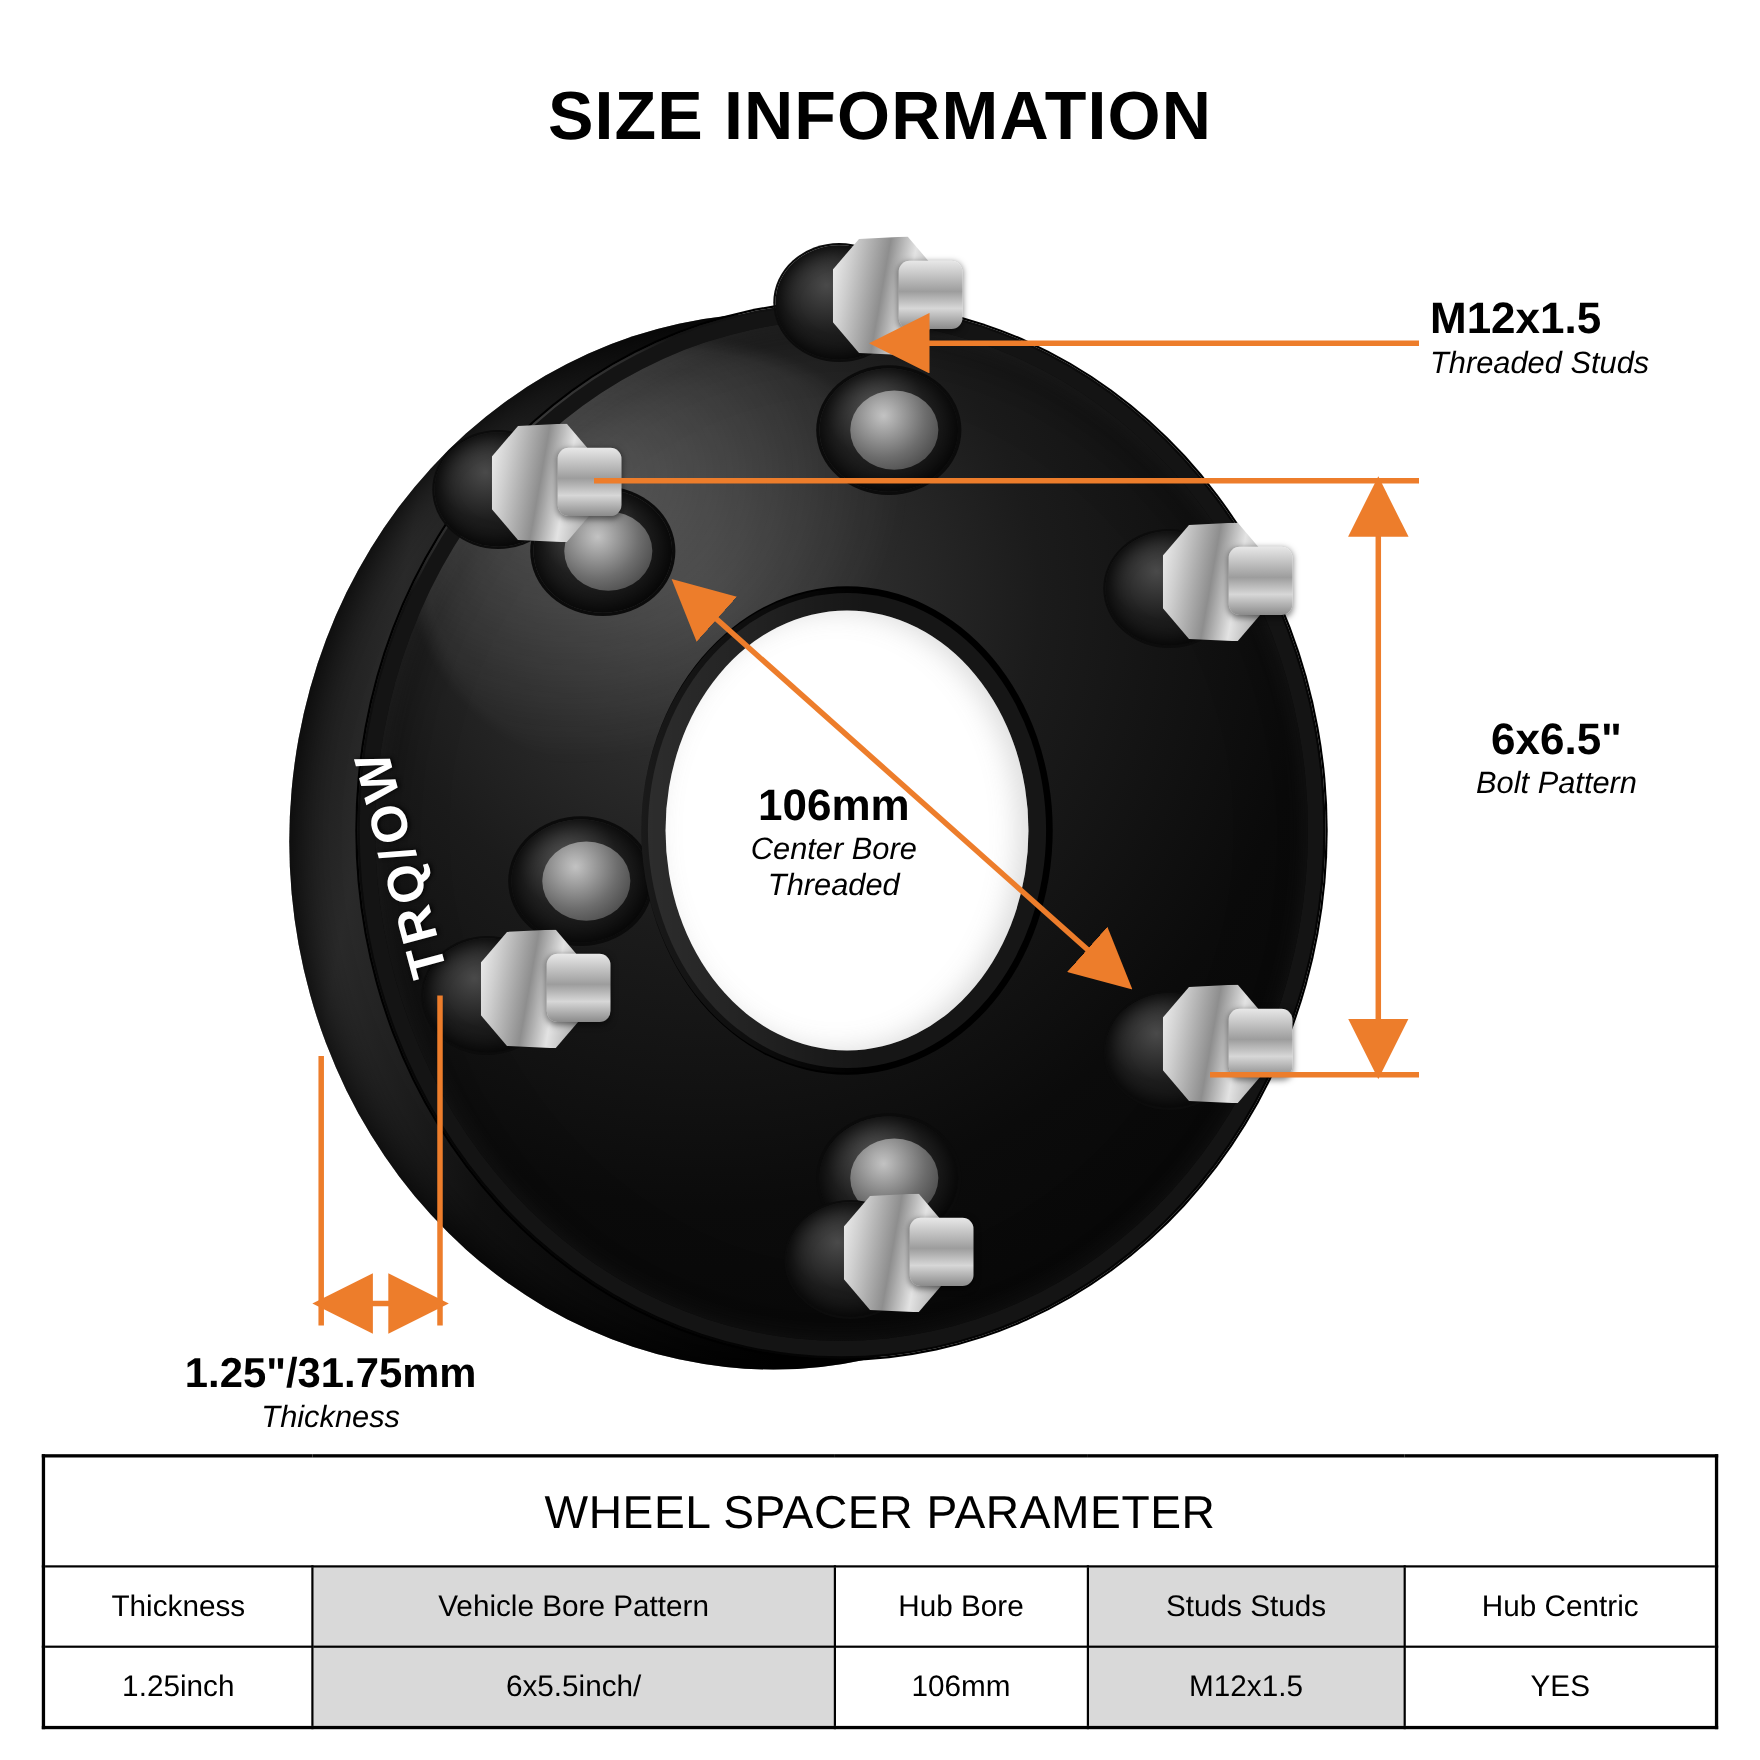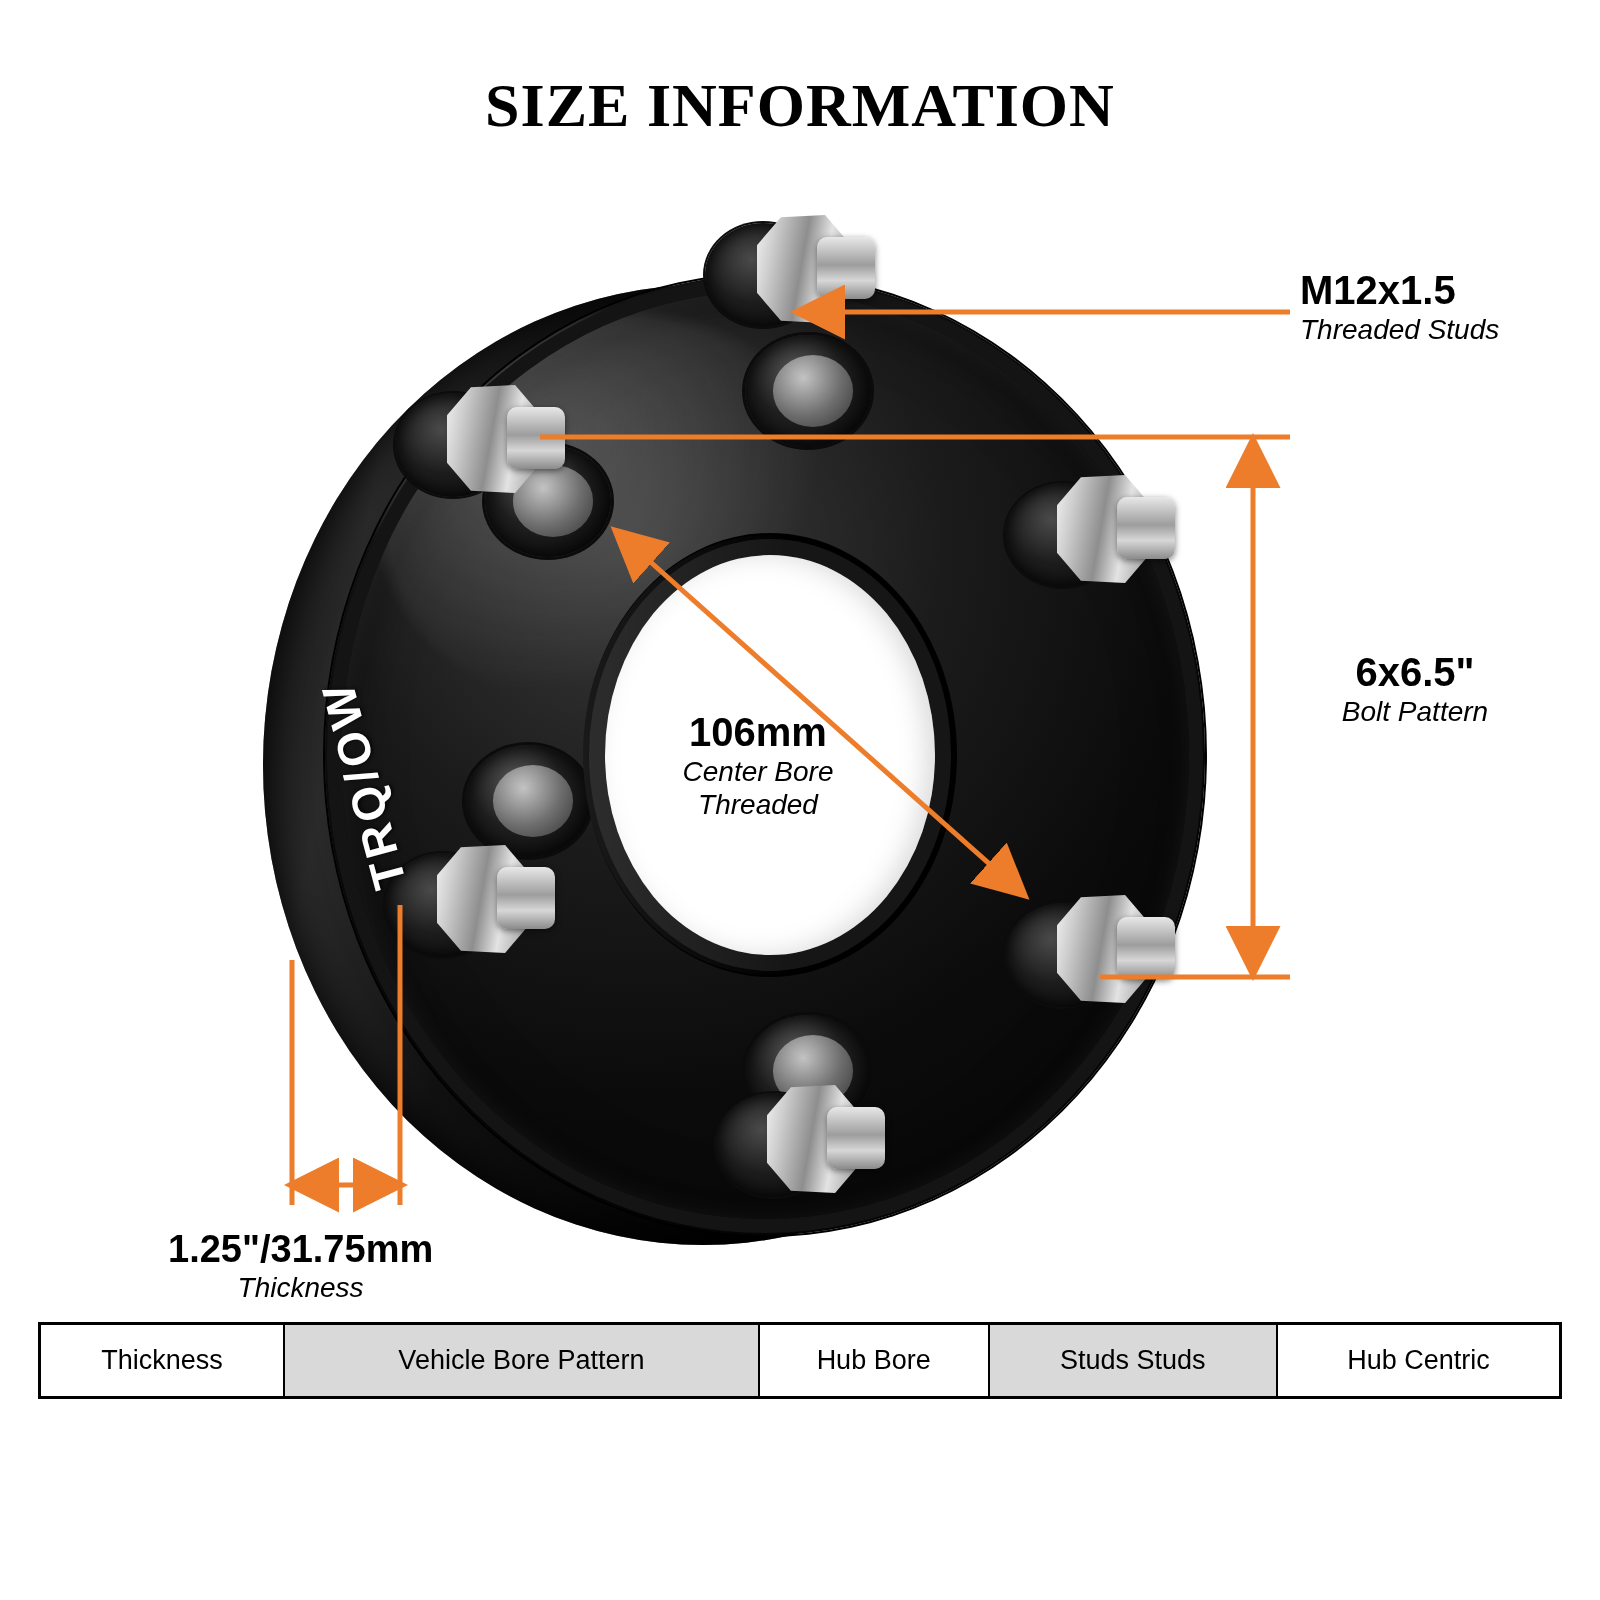--- a/index.html
+++ b/index.html
@@ -17,21 +17,20 @@
   }
   .page-title {
     position: absolute;
     top: 70px;
     left: 0;
     width: 1600px;
     text-align: center;
     font-size: 62px;
     font-weight: bold;
     letter-spacing: 1px;
-    font-family: Liberation Serif, serif;
   }
 
   
   .product-area {
     position: absolute;
     left: 215px;
     top: 205px;
     width: 1060px;
     height: 1120px;
   }
@@ -323,21 +322,31 @@
   <div class="small">Threaded</div>
 </div>
 
 <div class="callout c-thick">
   <div class="big">1.25"/31.75mm</div>
   <div class="small" style="text-align:center;">Thickness</div>
 </div>
 
 <table class="param-table">
   <tbody>
+      <tr>
+    <td class="table-title" colspan="5">WHEEL SPACER PARAMETER</td>
+  </tr>
   <tr class="param-head">
     <td>Thickness</td>
     <td class="shaded">Vehicle Bore Pattern</td>
     <td>Hub Bore</td>
     <td class="shaded">Studs Studs</td>
     <td>Hub Centric</td>
   </tr>
+  <tr class="param-row">
+    <td>1.25inch</td>
+    <td class="shaded">6x5.5inch/</td>
+    <td>106mm</td>
+    <td class="shaded">M12x1.5</td>
+    <td>YES</td>
+  </tr>
 </tbody>
   </table>
 
 </body></html>

